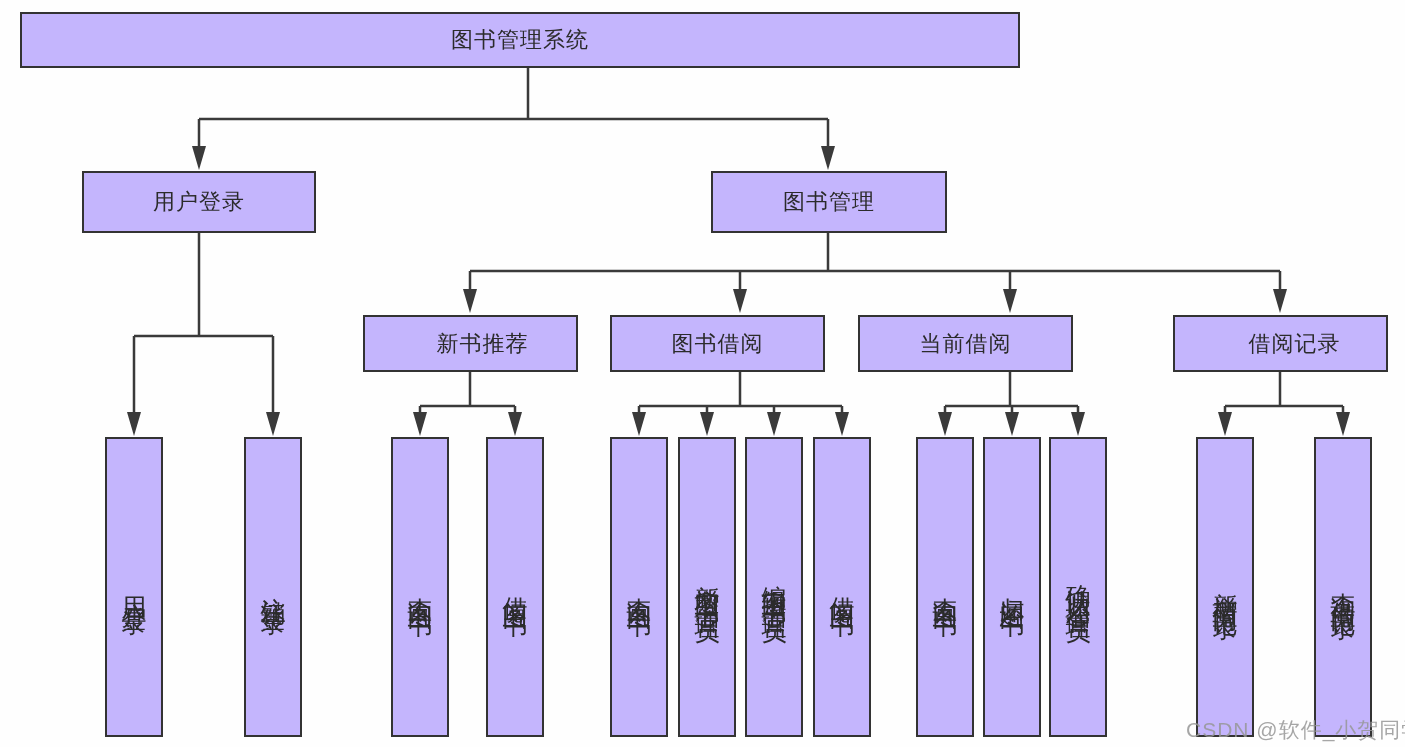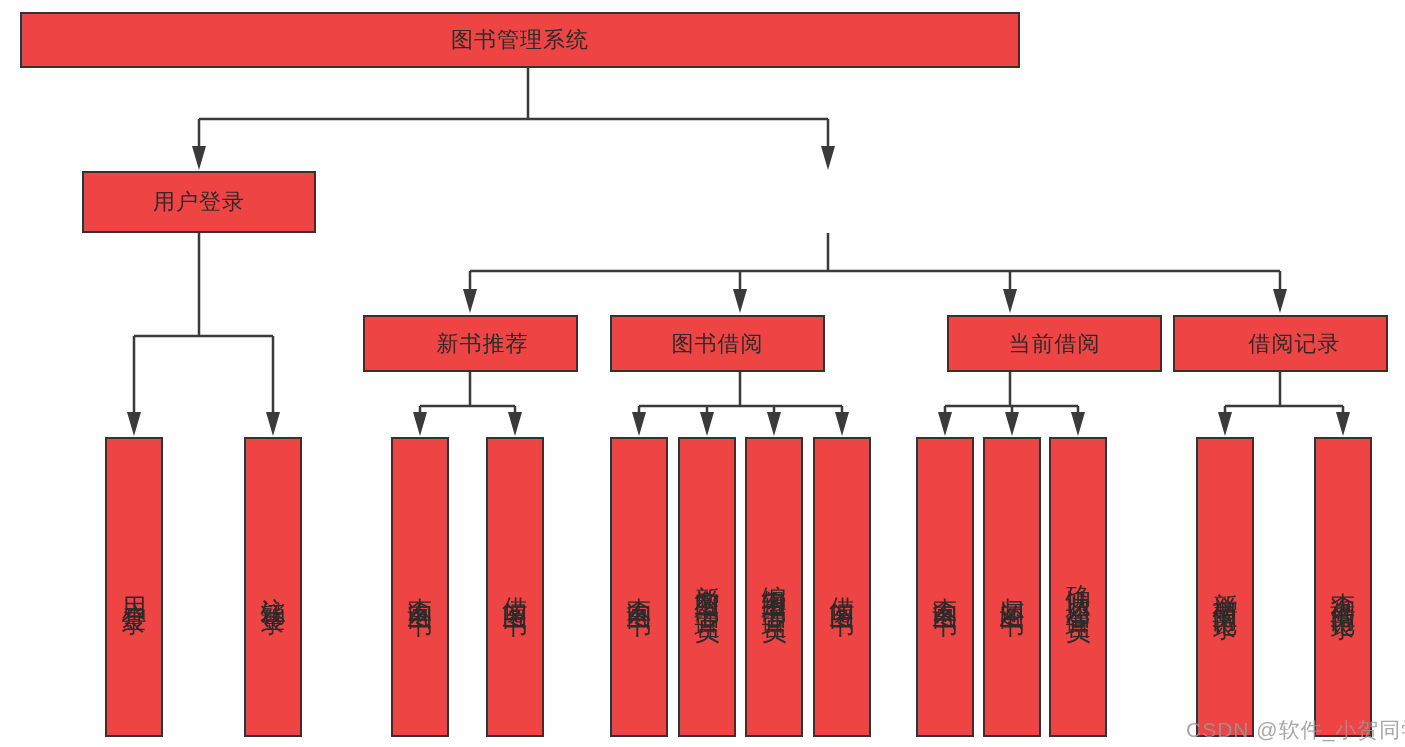--- a/index.html
+++ b/index.html
@@ -24,37 +24,37 @@
     stroke:#3a3a3a;
     stroke-width:2.5;
   }
   .connectors polygon{
     fill:#3a3a3a;
     stroke:none;
   }
   .node{
     position:absolute;
     box-sizing:border-box;
-    background:#ef4444;
+    background:#c4b5fd;
     border:2.5px solid #333333;
     display:flex;
     align-items:center;
     justify-content:center;
     color:#2b2b2b;
     font-size:22px;
     letter-spacing:1px;
     text-align:center;
   }
   .n-root{left:20px;top:12px;width:1000px;height:56px;}
   .n-user{left:82px;top:171px;width:234px;height:62px;}
   .n-mgmt{left:711px;top:171px;width:236px;height:62px;}
   .l3{top:315px;width:215px;height:57px;}
   .n-l3-1{left:363px;padding-left:24px;}
   .n-l3-2{left:610px;}
-  .n-l3-3{left:947px;}
+  .n-l3-3{left:858px;}
   .n-l3-4{left:1173px;padding-left:28px;}
   .leaf{top:437px;width:58px;height:300px;font-size:25px;}
   .leaf .vtext{
     writing-mode:vertical-rl;
     line-height:1;
     letter-spacing:5px;
     white-space:nowrap;
   }
   .lf-1{left:105px;}  .lf-2{left:244px;}
   .lf-3{left:391px;}  .lf-4{left:486px;}
@@ -117,20 +117,21 @@
     <g>
       <path d="M1280 372 V406 M1225 406 H1343 M1225 406 V416 M1343 406 V416"></path>
       <polygon points="1218,412 1232,412 1225,436"></polygon>
       <polygon points="1336,412 1350,412 1343,436"></polygon>
     </g>
   </svg>
 
   <div class="node n-root">图书管理系统</div>
 
   <div class="node n-user">用户登录</div>
+  <div class="node n-mgmt">图书管理</div>
 
   <div class="node l3 n-l3-1">新书推荐</div>
   <div class="node l3 n-l3-2">图书借阅</div>
   <div class="node l3 n-l3-3">当前借阅</div>
   <div class="node l3 n-l3-4">借阅记录</div>
 
   <div class="node leaf lf-1">
     <span class="vtext">用户登录</span>
   </div>
   <div class="node leaf lf-2">

